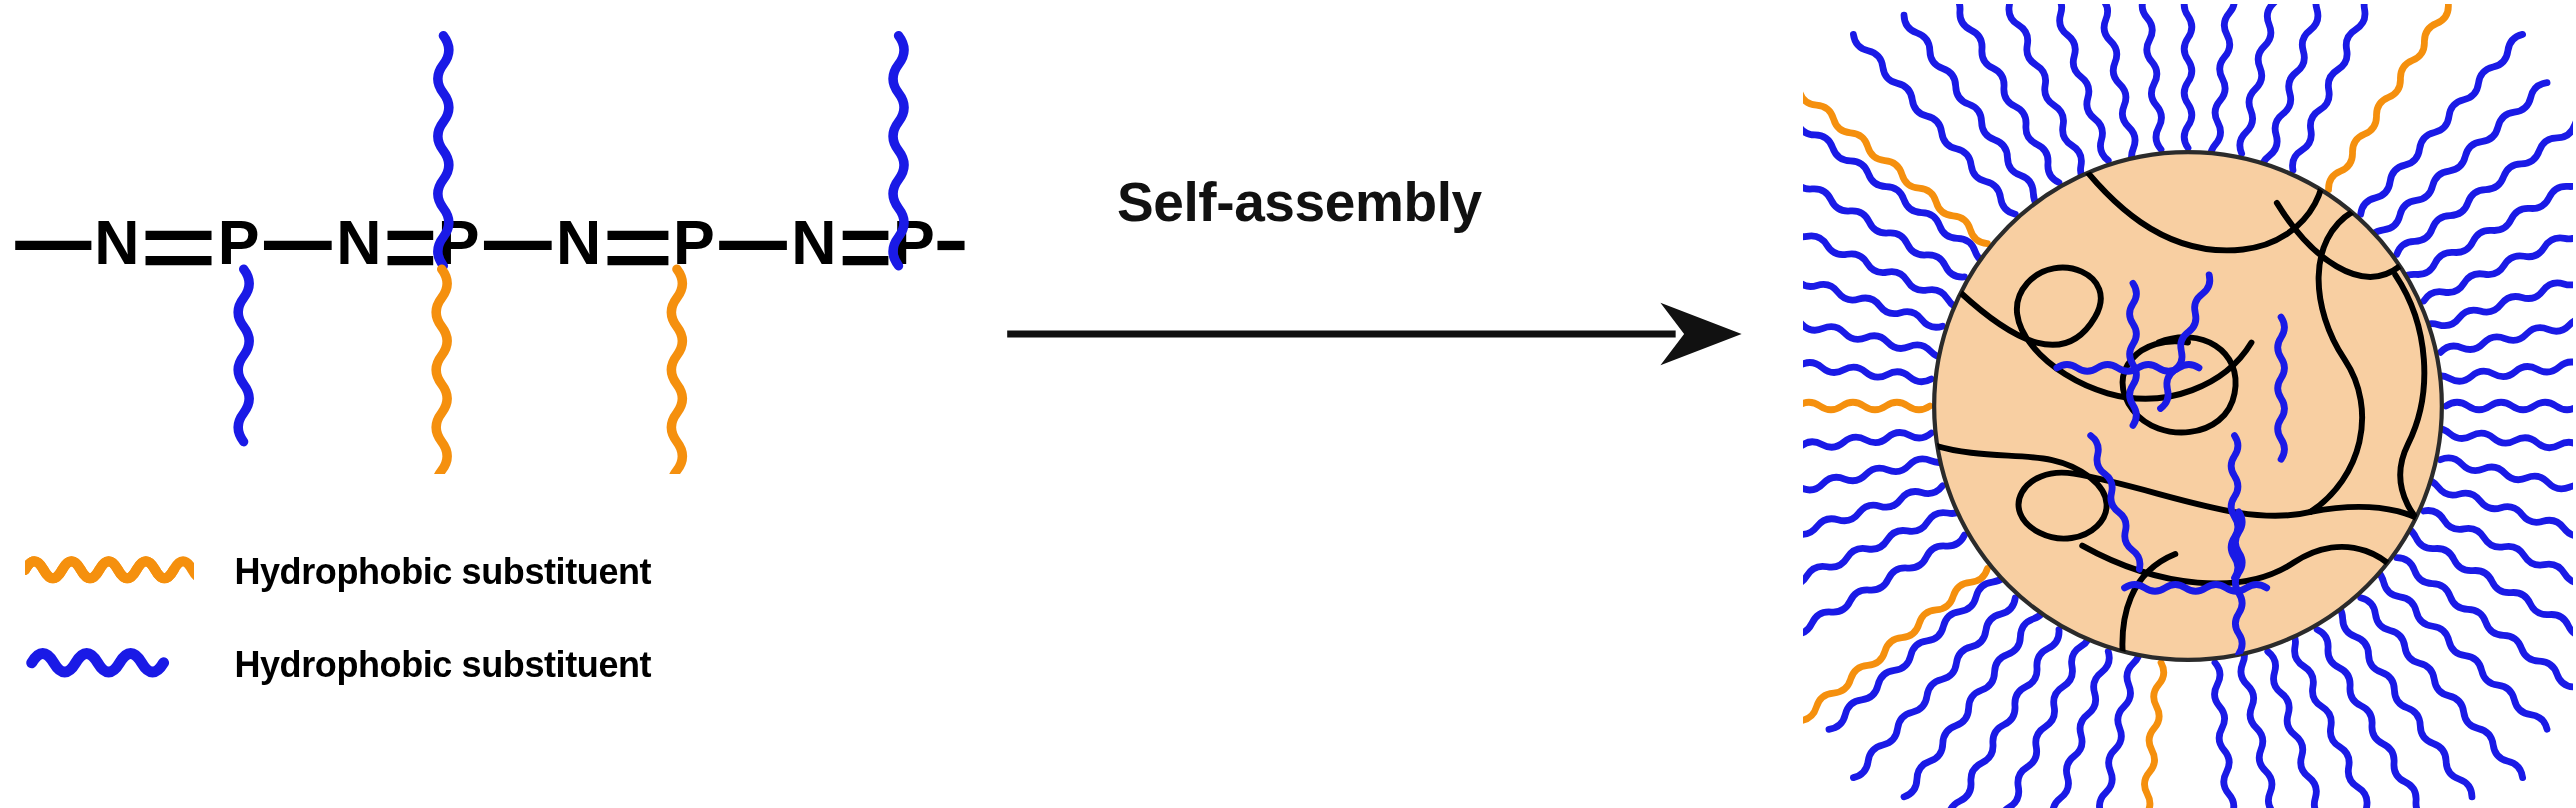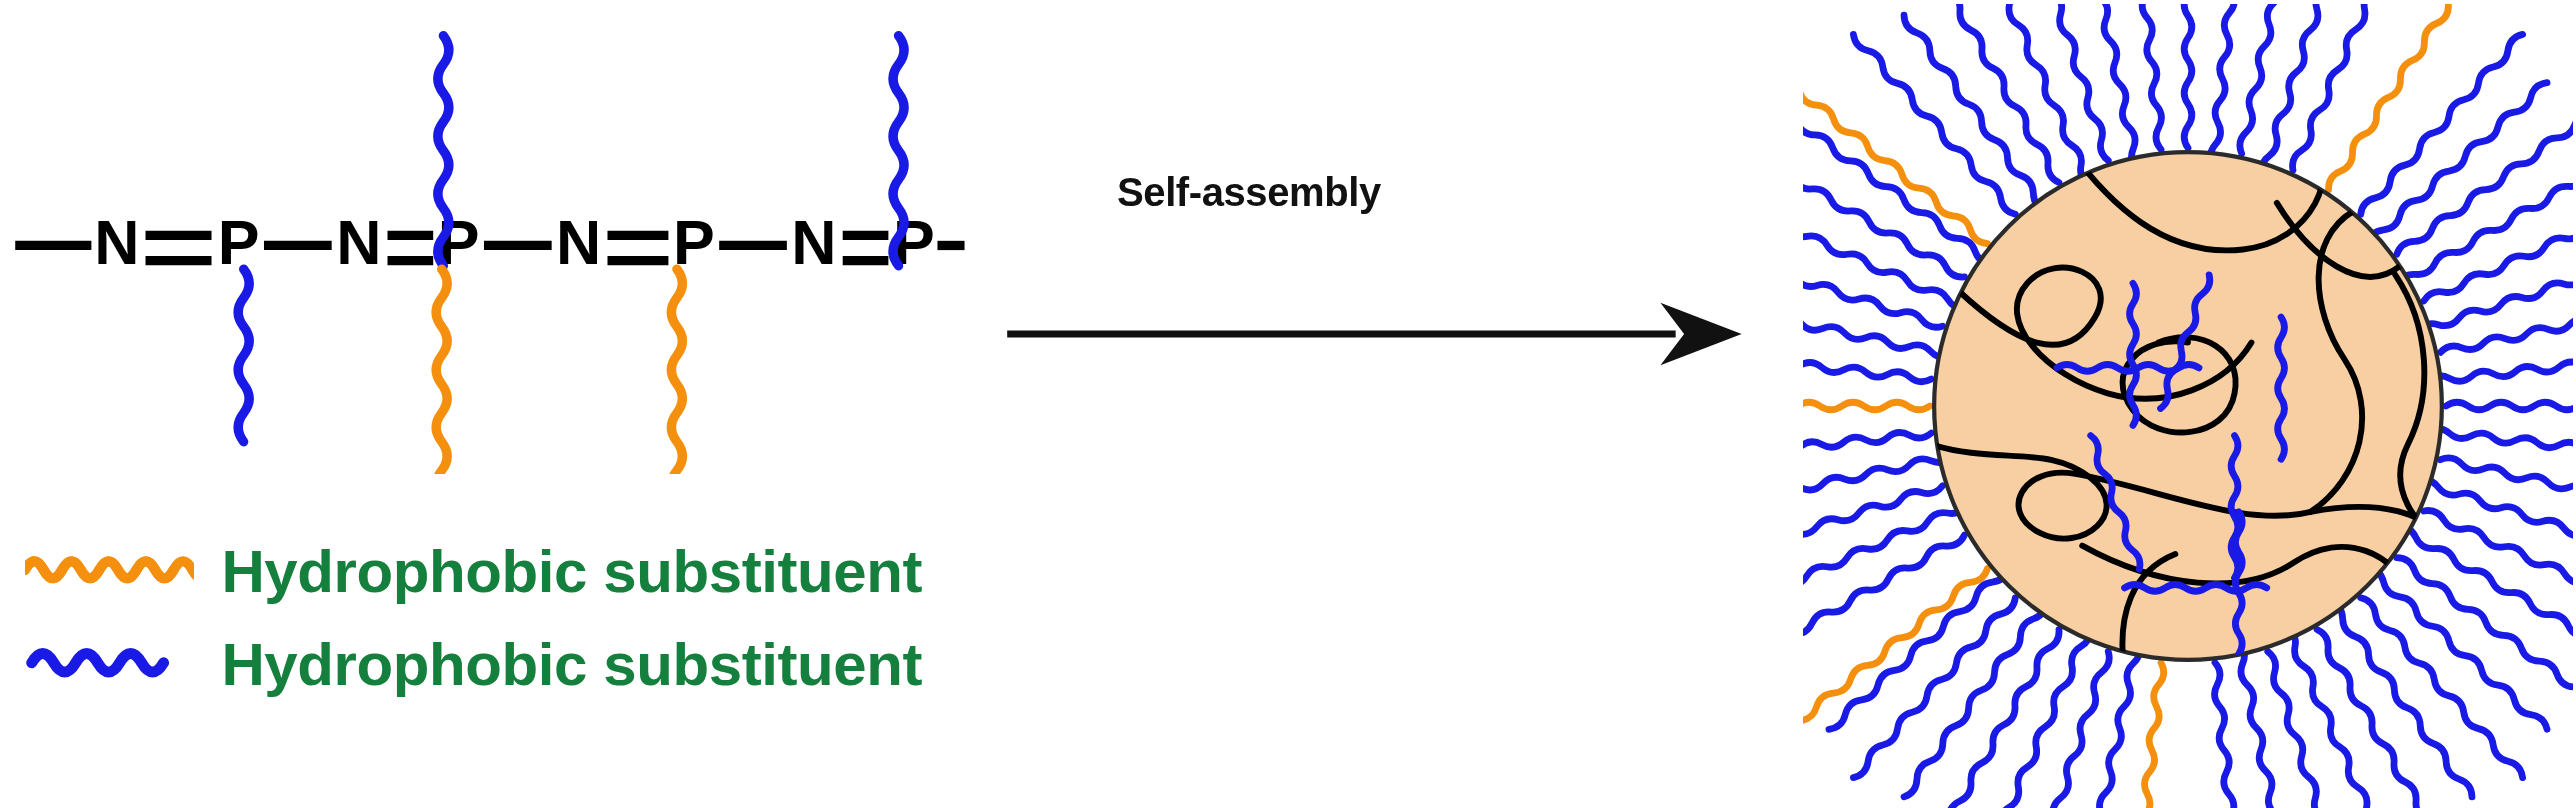--- a/index.html
+++ b/index.html
@@ -38,41 +38,41 @@
     display: flex;
     align-items: center;
     height: 93px;
   }
   .legend-swatch {
     width: 169px;
     height: 59px;
     flex: 0 0 169px;
   }
   .legend-label {
-    font-size: 60px;
+    font-size: 36px;
     font-weight: bold;
-    color: #15803d;
+    color: #000000;
     letter-spacing: -0.4px;
-    margin-left: 27px;
+    margin-left: 40px;
     white-space: nowrap;
   }
 
   
   #arrow-panel {
     position: absolute;
     left: 1007px;
     top: 161px;
     width: 762px;
     height: 245px;
   }
   #arrow-caption {
     position: absolute;
     left: 110px;
     top: 8.5px;
-    font-size: 40px;
+    font-size: 55px;
     font-weight: bold;
     color: #111111;
     letter-spacing: -0.4px;
     white-space: nowrap;
   }
   #arrow-svg {
     position: absolute;
     left: 0;
     top: 118px;
   }

